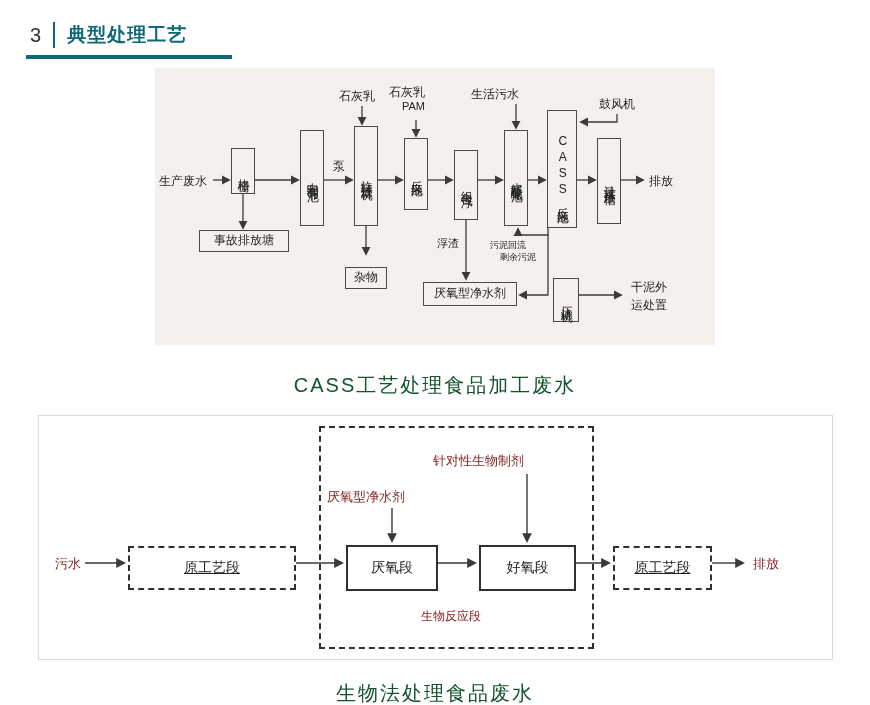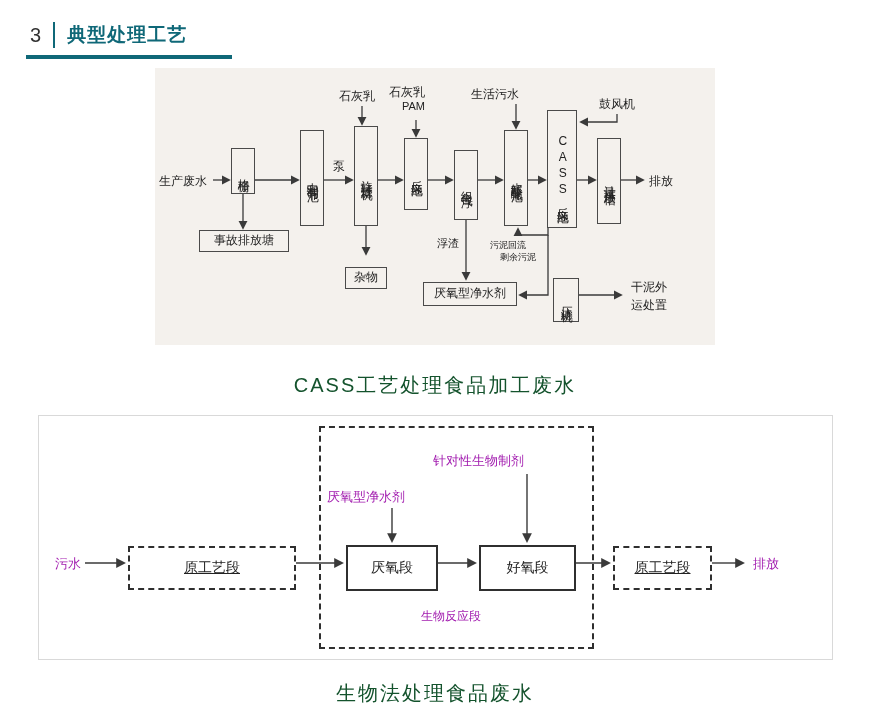--- a/index.html
+++ b/index.html
@@ -30,21 +30,21 @@
   .d1 .lbl.small { font-size:9px; }
   .d1 .lbl.wrap { white-space:normal; width:44px; text-align:center; line-height:1.5; }
   .arrows { position:absolute; left:0; top:0; }
 
   .caption { position:absolute; left:0; width:870px; text-align:center; font-size:20px; color:#14532d; letter-spacing:2px; }
   .caption-1 { top:372px; }
   .caption-2 { top:680px; }
 
   
   .d2 { position:absolute; left:38px; top:415px; width:795px; height:245px; border:1px solid #d9d9d9; background:#fff; }
-  .d2 .lbl { position:absolute; font-size:13px; color:#a21caf; white-space:nowrap; }
+  .d2 .lbl { position:absolute; font-size:13px; color:#7f1d1d; white-space:nowrap; }
   .d2 .pbox {
     position:absolute; display:flex; align-items:center; justify-content:center;
     font-size:14px; color:#222;
   }
   .solid { border:2px solid #2f2f2f; }
   .dashed { border:2px dashed #2f2f2f;text-decoration:underline; }
   .outer-dashed { position:absolute; border:2px dashed #2f2f2f; }
   .d2 .section-lbl { font-size:12px; }
 </style>
 </head>

